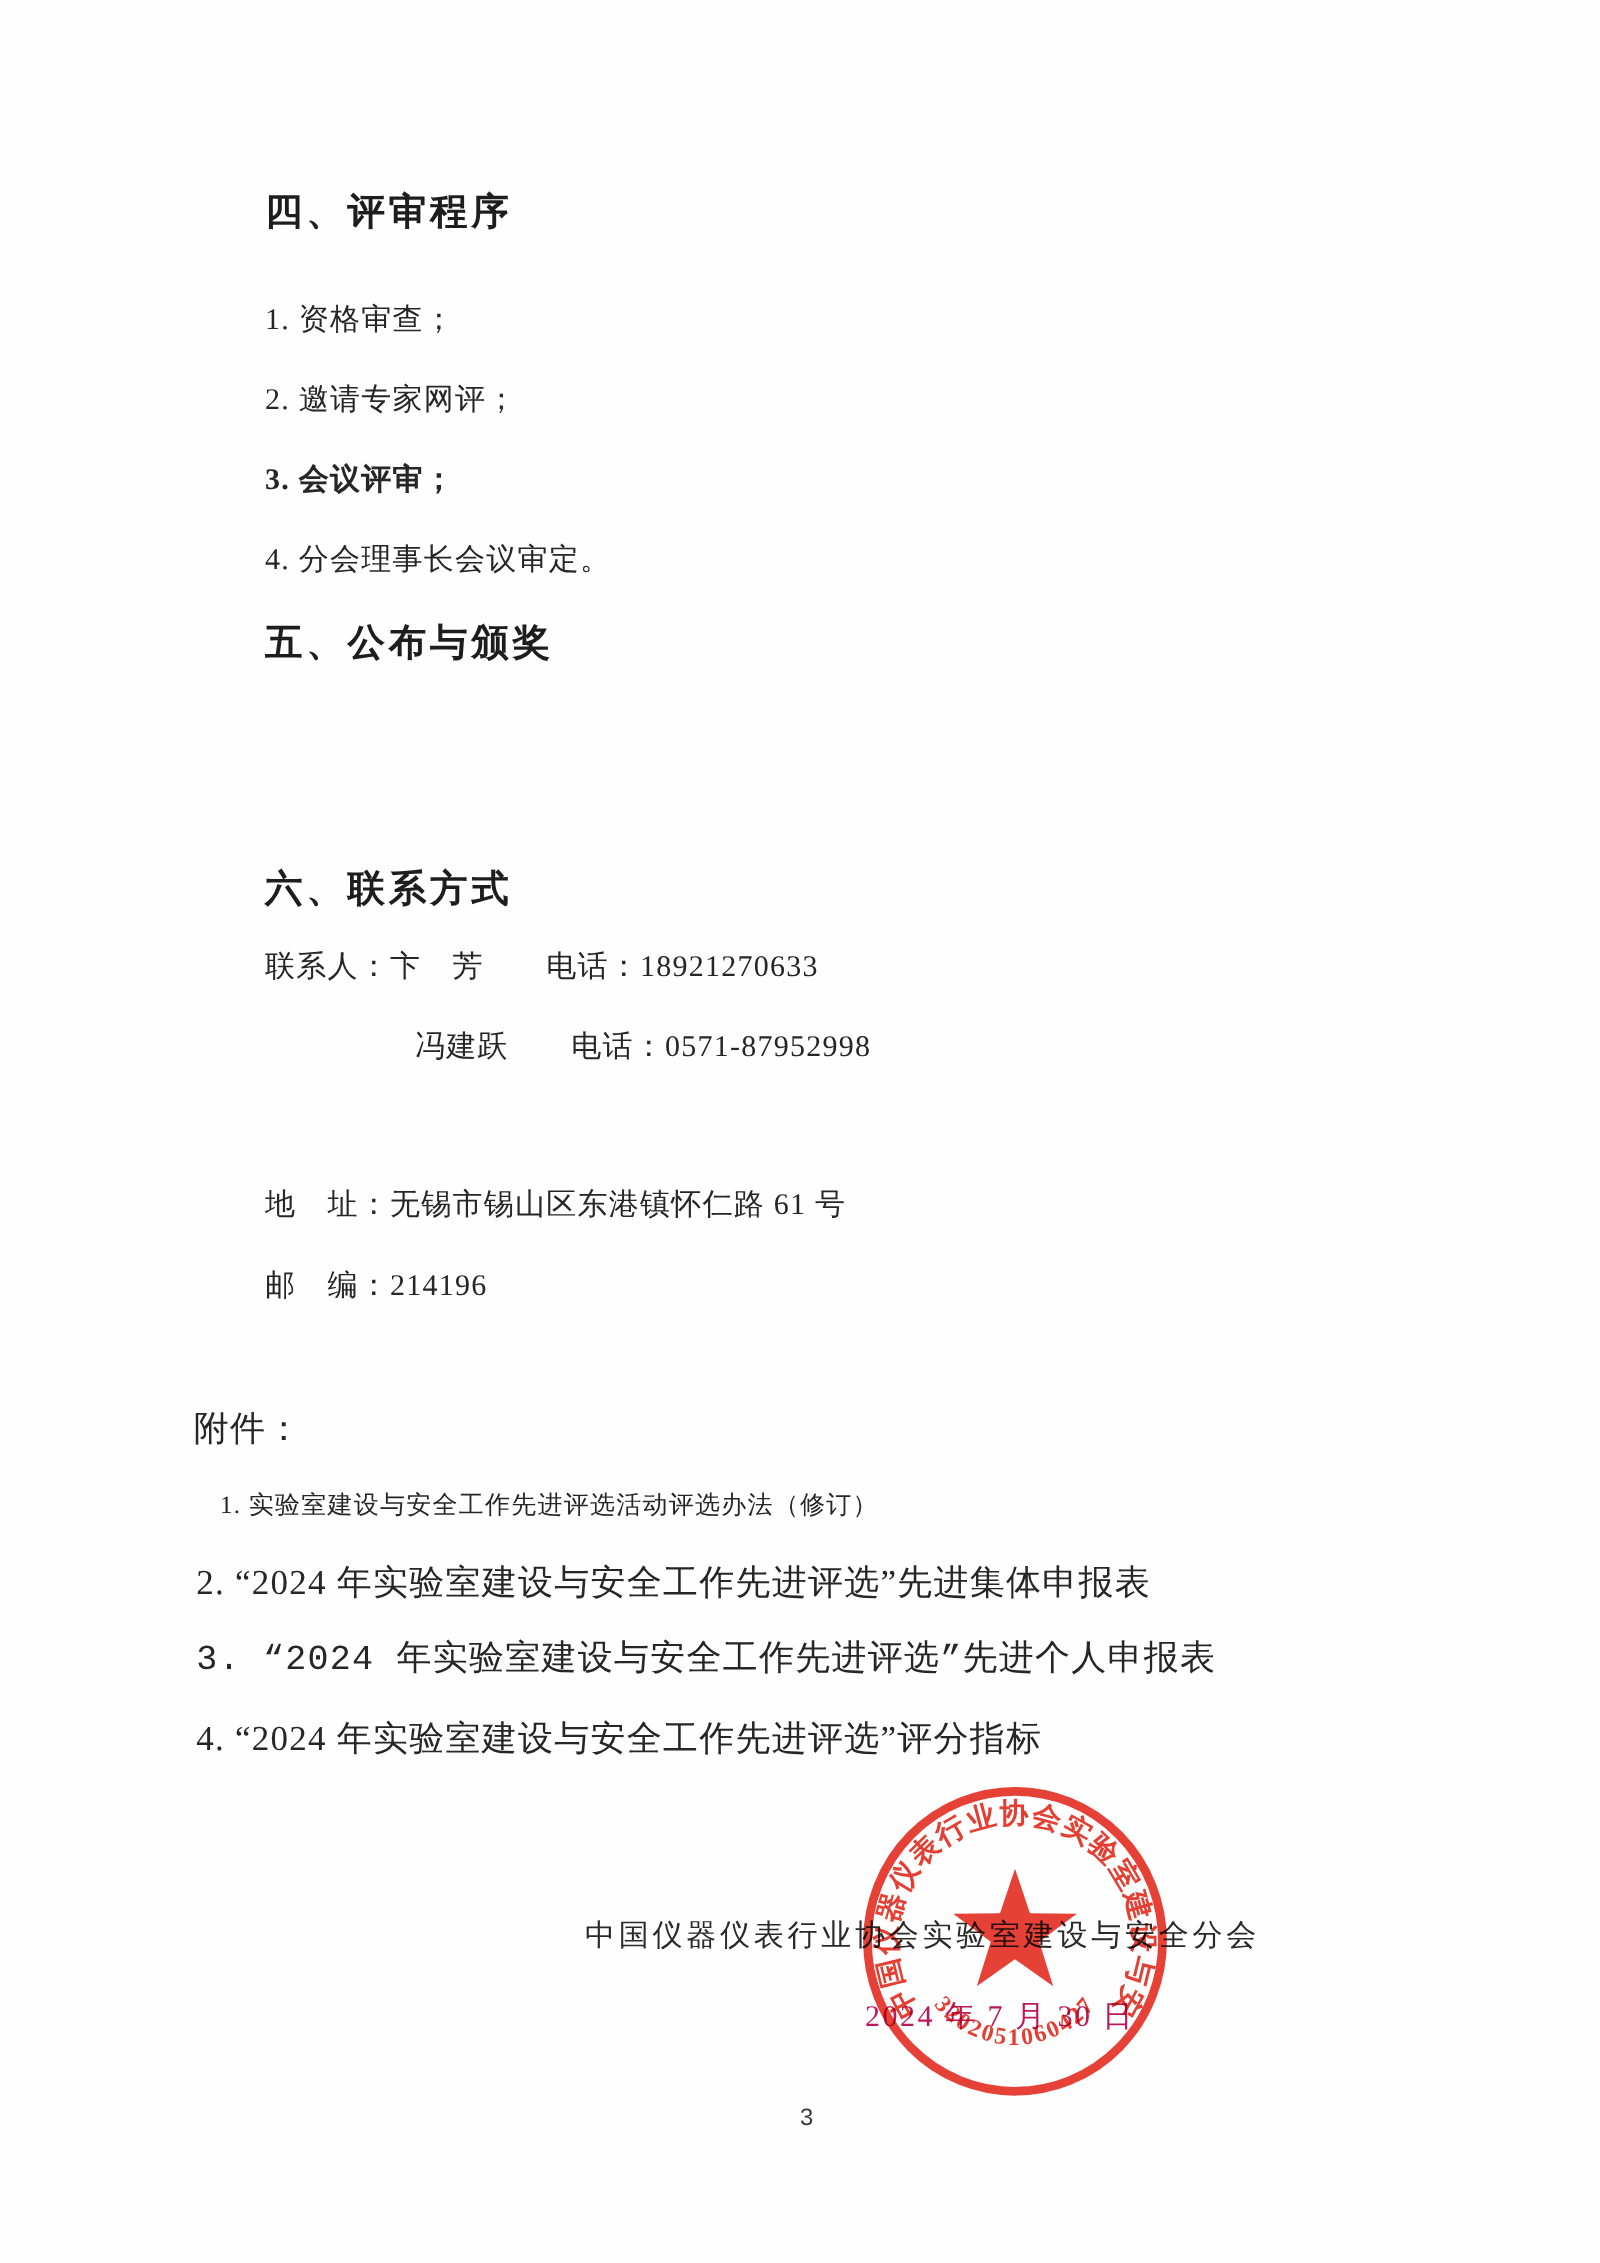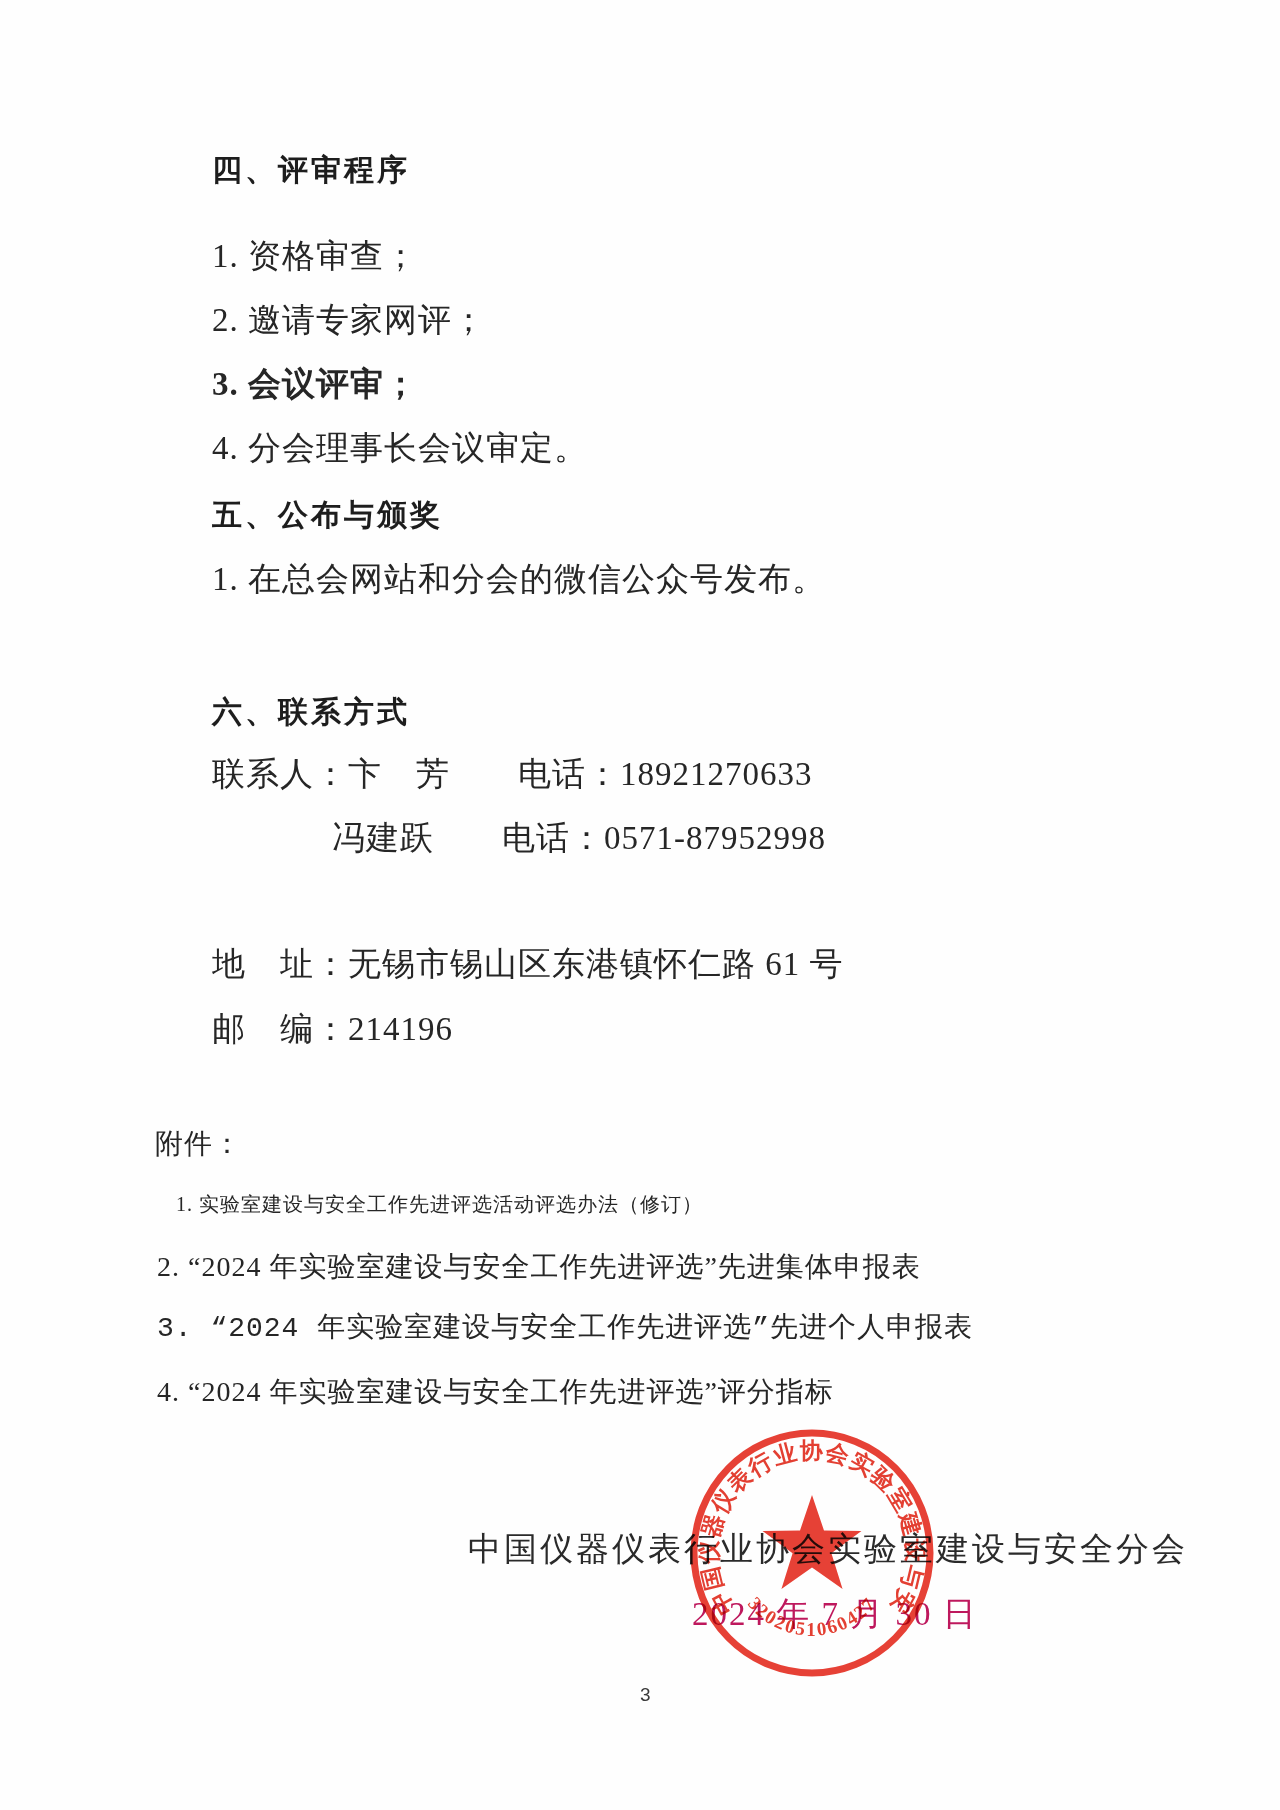--- a/index.html
+++ b/index.html
@@ -6,21 +6,21 @@
   .page {
     position:relative;
     width:1280px; height:1810px;
     background:#fefefe;
     font-family:"Liberation Serif","DejaVu Serif",serif;
     color:#262626;
     overflow:hidden;
   }
   .line {
     position:absolute;
-    font-size:33px;
+    font-size:24px;
     line-height:36px;
     letter-spacing:1px;
     white-space:pre;
     color:#262626;
   }
   .heading {
     font-weight:bold;
     font-size:30px;
     letter-spacing:3px;
     color:#1d1d1d;
@@ -73,21 +73,20 @@
 
 <div class="page">
 
   <div class="line heading h4">四、评审程序</div>
   <div class="line s4i1">1. 资格审查；</div>
   <div class="line s4i2">2. 邀请专家网评；</div>
   <div class="line s4i3">3. 会议评审；</div>
   <div class="line s4i4">4. 分会理事长会议审定。</div>
 
   <div class="line heading h5">五、公布与颁奖</div>
-  <div class="line s5i1">1. 在总会网站和分会的微信公众号发布。</div>
 
   <div class="line heading h6">六、联系方式</div>
   <div class="line c1">联系人：卞　芳　　电话：18921270633</div>
   <div class="line c2">冯建跃　　电话：0571-87952998</div>
   <div class="line c4">地　址：无锡市锡山区东港镇怀仁路 61 号</div>
   <div class="line c5">邮　编：214196</div>
 
   <div class="line att">附件：</div>
   <div class="line a1">1. 实验室建设与安全工作先进评选活动评选办法（修订）</div>
   <div class="line a2">2. “2024 年实验室建设与安全工作先进评选”先进集体申报表</div>

